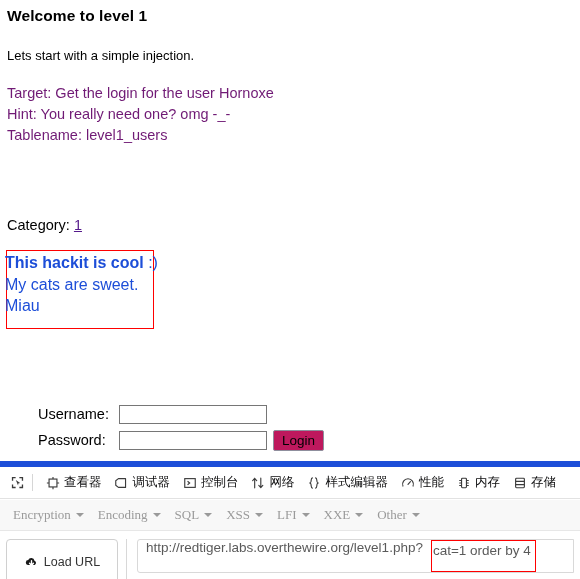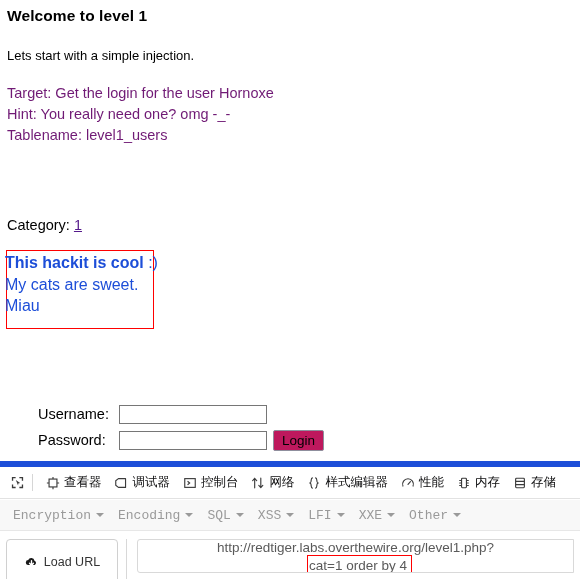--- a/index.html
+++ b/index.html
@@ -224,21 +224,21 @@
     white-space: nowrap;
   }
   .hb-menu {
     display: flex;
     align-items: center;
     gap: 5px;
     padding: 3px 7px;
     cursor: pointer;
     font-size: 13px;
     color: #9a9a9a;
-    font-family: Liberation Mono, monospace;
+    font-family: Liberation Serif, serif;
     flex: 0 0 auto;
   }
   .caret {
     width: 0; height: 0;
     border-left: 4px solid transparent;
     border-right: 4px solid transparent;
     border-top: 4px solid #9a9a9a;
     display: inline-block;
   }
 
@@ -287,22 +287,20 @@
     background: #ffffff;
     font-family: "Liberation Sans", sans-serif;
     font-size: 13.5px;
     color: #555555;
     padding: 0 8px;
     box-sizing: border-box;
     outline: none;
     white-space: nowrap;
     overflow: hidden;
     display: flex;
-    align-items: center;
-    flex-direction: column;
   }
   .url-text { color: #5a5a5a; }
   .url-highlight {
     border: 1px solid #ff0000;
     padding: 2px 4px 3px 1px;
     margin-left: 8px;
     display: inline-block;
     color: #5a5a5a;
   }
 </style>

